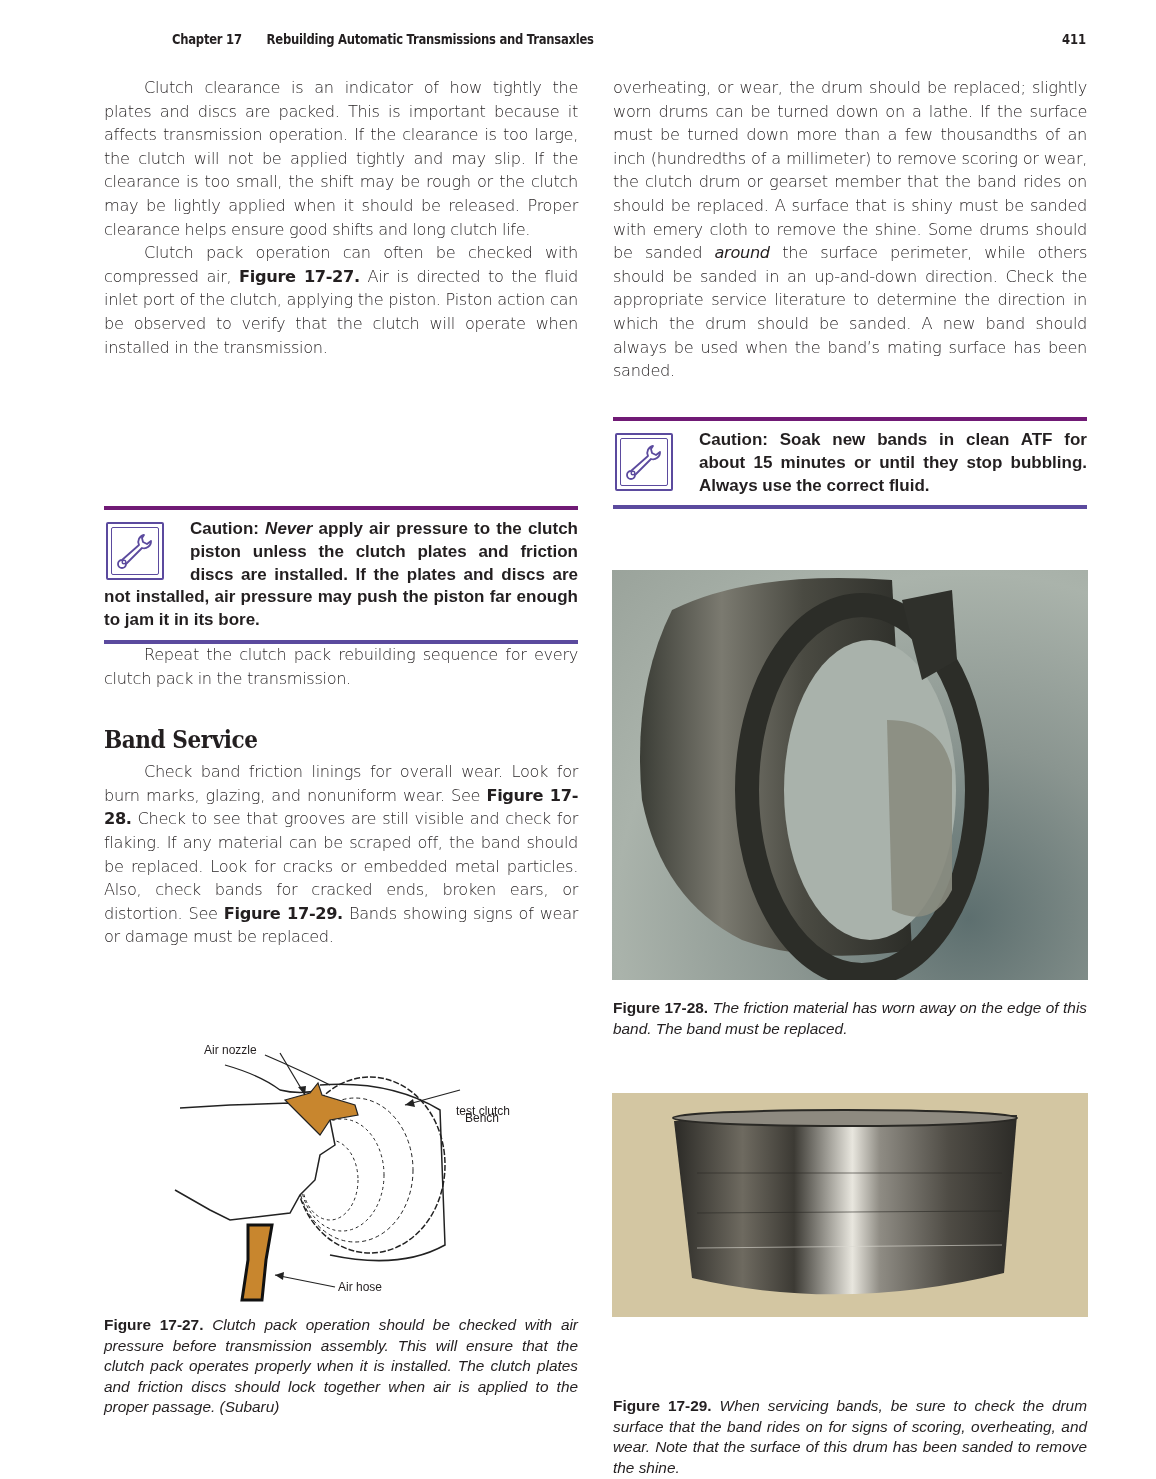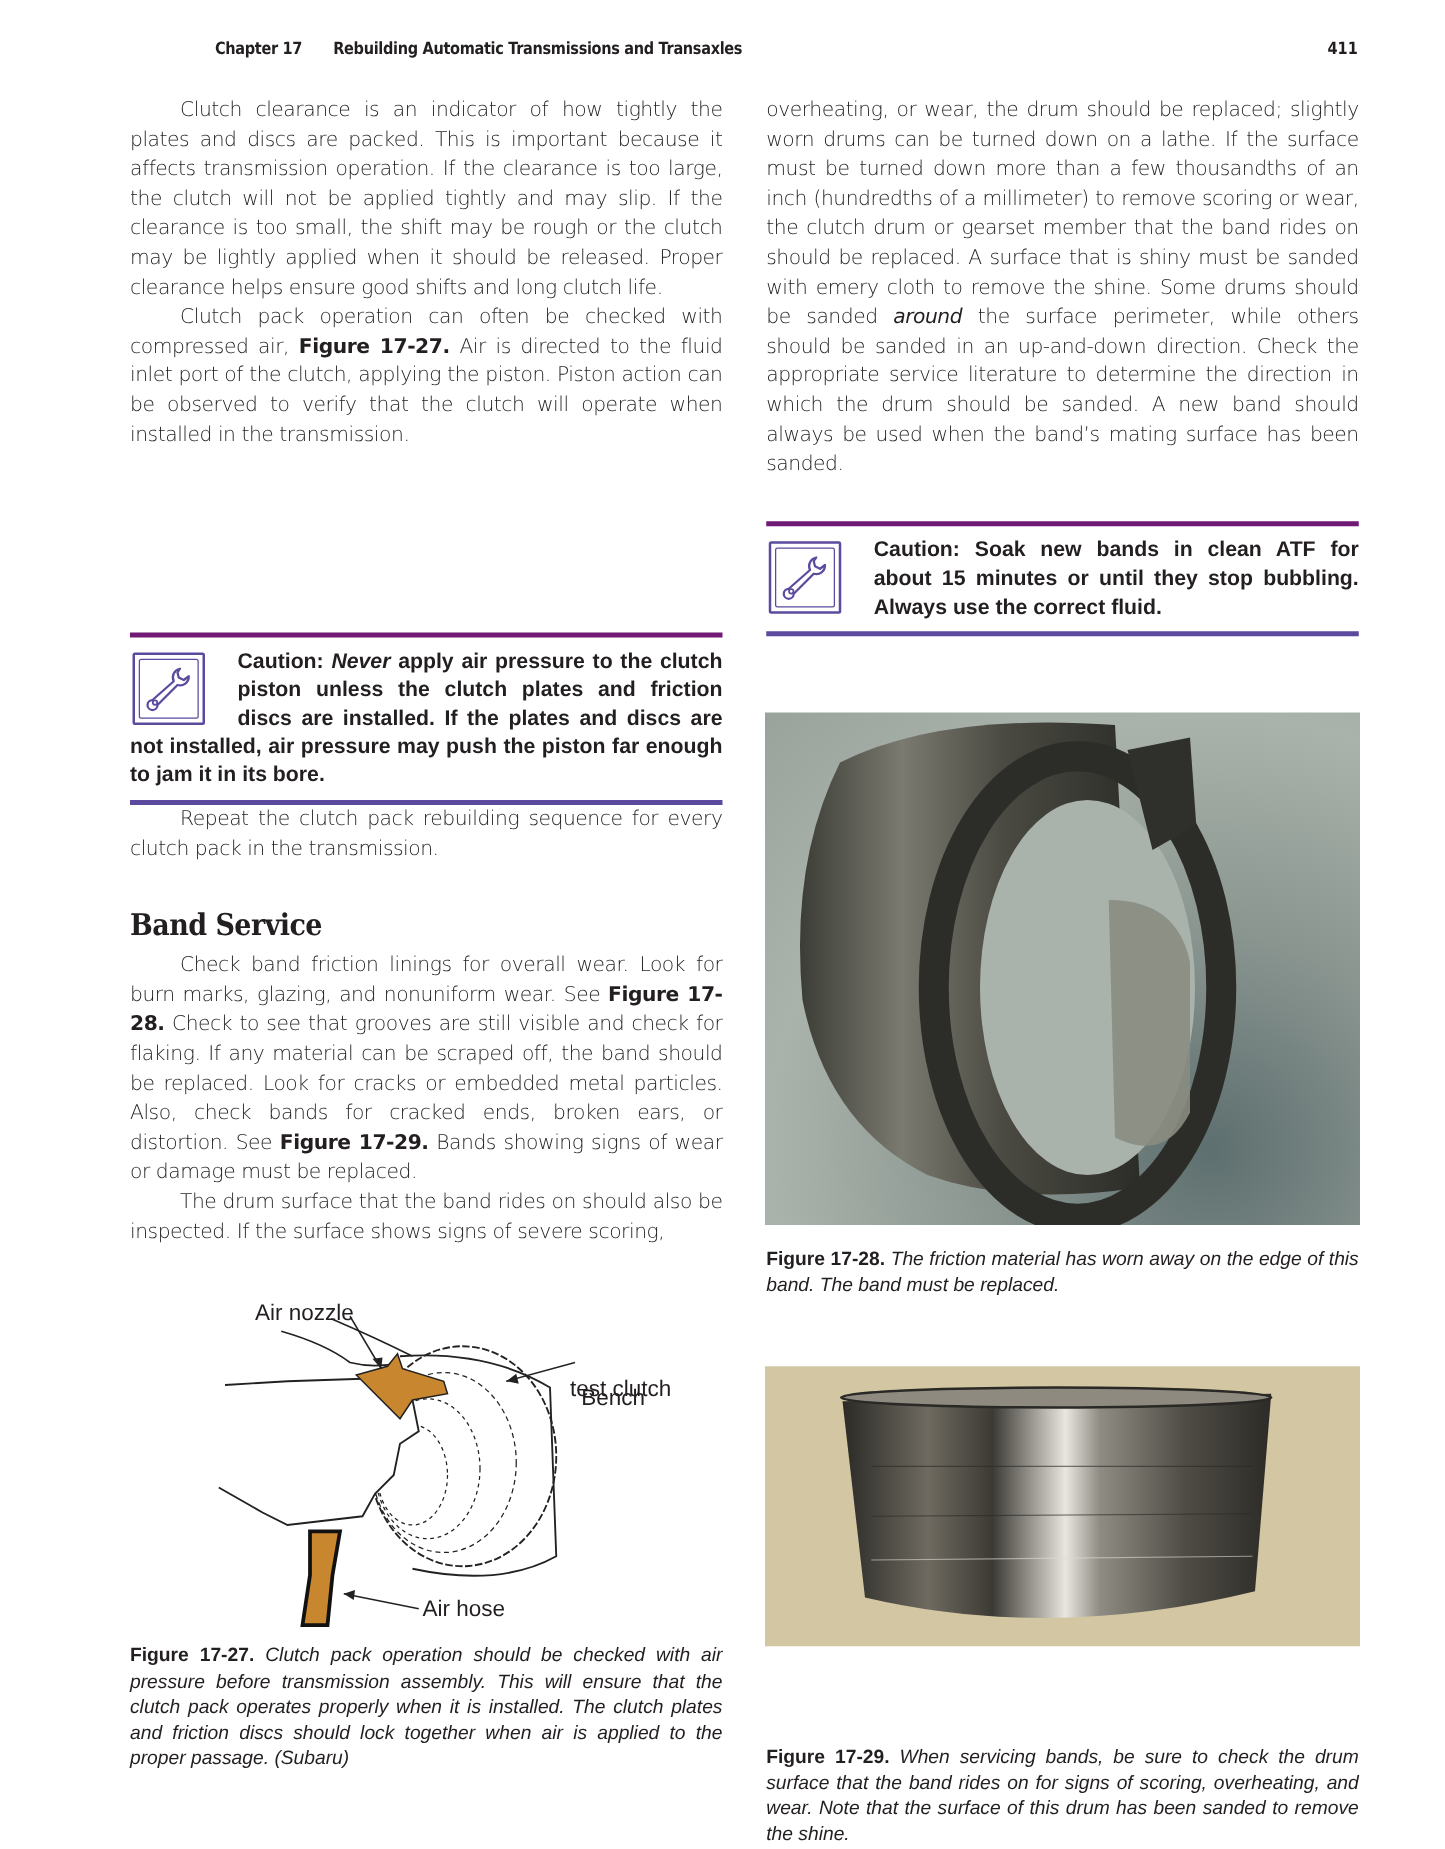--- a/index.html
+++ b/index.html
@@ -54,21 +54,21 @@
     transform: scaleX(0.9); transform-origin: left center;
   }
   .figure-caption {
     font-family: "Liberation Sans", sans-serif; font-size: 15.4px; line-height: 20.6px;
     text-align: justify; text-align-last: left; color: #231f20;
   }
   .figure-caption .fig-label { font-weight: bold; font-style: normal; }
   .figure-caption .fig-text { font-style: italic; }
   .photo { position: absolute; overflow: hidden; }
   .callout {
-    position: absolute; font-family: "Liberation Sans", sans-serif; font-size: 18px;
+    position: absolute; font-family: "Liberation Sans", sans-serif; font-size: 12px;
     color: #231f20; line-height: 20px;
   }
 </style>
 </head>
 <body>
 
 <div class="running-head">
   <span class="chap">Chapter 17</span><span>Rebuilding Automatic Transmissions and Transaxles</span>
 </div>
 <div class="page-num">411</div>
@@ -89,21 +89,20 @@
       </div>
     </div>
     <p class="caution-text"><span>Caution:</span> <i>Never</i> <span>apply air pressure to the clutch piston unless the clutch plates and friction discs are installed. If the plates and discs are not installed, air pressure may push the piston far enough to jam it in its bore.</span></p>
   </div>
 </div>
 
 <div class="col col-left" style="top:643px;">
   <p class="body-p indent">Repeat the clutch pack rebuilding sequence for every clutch pack in the transmission.</p>
   <h2 class="section-heading" style="margin-top:35px; margin-bottom:6px;">Band Service</h2>
   <p class="body-p indent"><span>Check band friction linings for overall wear. Look for burn marks, glazing, and nonuniform wear. See </span><b>Figure 17-28.</b><span> Check to see that grooves are still visible and check for flaking. If any material can be scraped off, the band should be replaced. Look for cracks or embedded metal particles. Also, check bands for cracked ends, broken ears, or distortion. See </span><b>Figure 17-29.</b><span> Bands showing signs of wear or damage must be replaced.</span></p>
-  <p class="body-p indent">The drum surface that the band rides on should also be inspected. If the surface shows signs of severe scoring,</p>
 </div>
 
 <div class="photo" style="left:170px; top:1035px; width:380px; height:270px;">
   <svg width="380" height="270" viewBox="0 0 380 270">
 
     <ellipse cx="200" cy="130" rx="75" ry="88" fill="#fff" stroke="#222" stroke-width="1.5" stroke-dasharray="6 2"></ellipse>
     <ellipse cx="185" cy="135" rx="58" ry="72" fill="none" stroke="#222" stroke-width="1" stroke-dasharray="4 3"></ellipse>
     <ellipse cx="172" cy="140" rx="42" ry="56" fill="none" stroke="#222" stroke-width="1" stroke-dasharray="3 3"></ellipse>
     <ellipse cx="160" cy="145" rx="28" ry="40" fill="none" stroke="#222" stroke-width="1" stroke-dasharray="3 3"></ellipse>
     <path d="M150 50 Q220 45 270 75 L275 210 Q230 235 160 220" fill="none" stroke="#222" stroke-width="1.5"></path>

